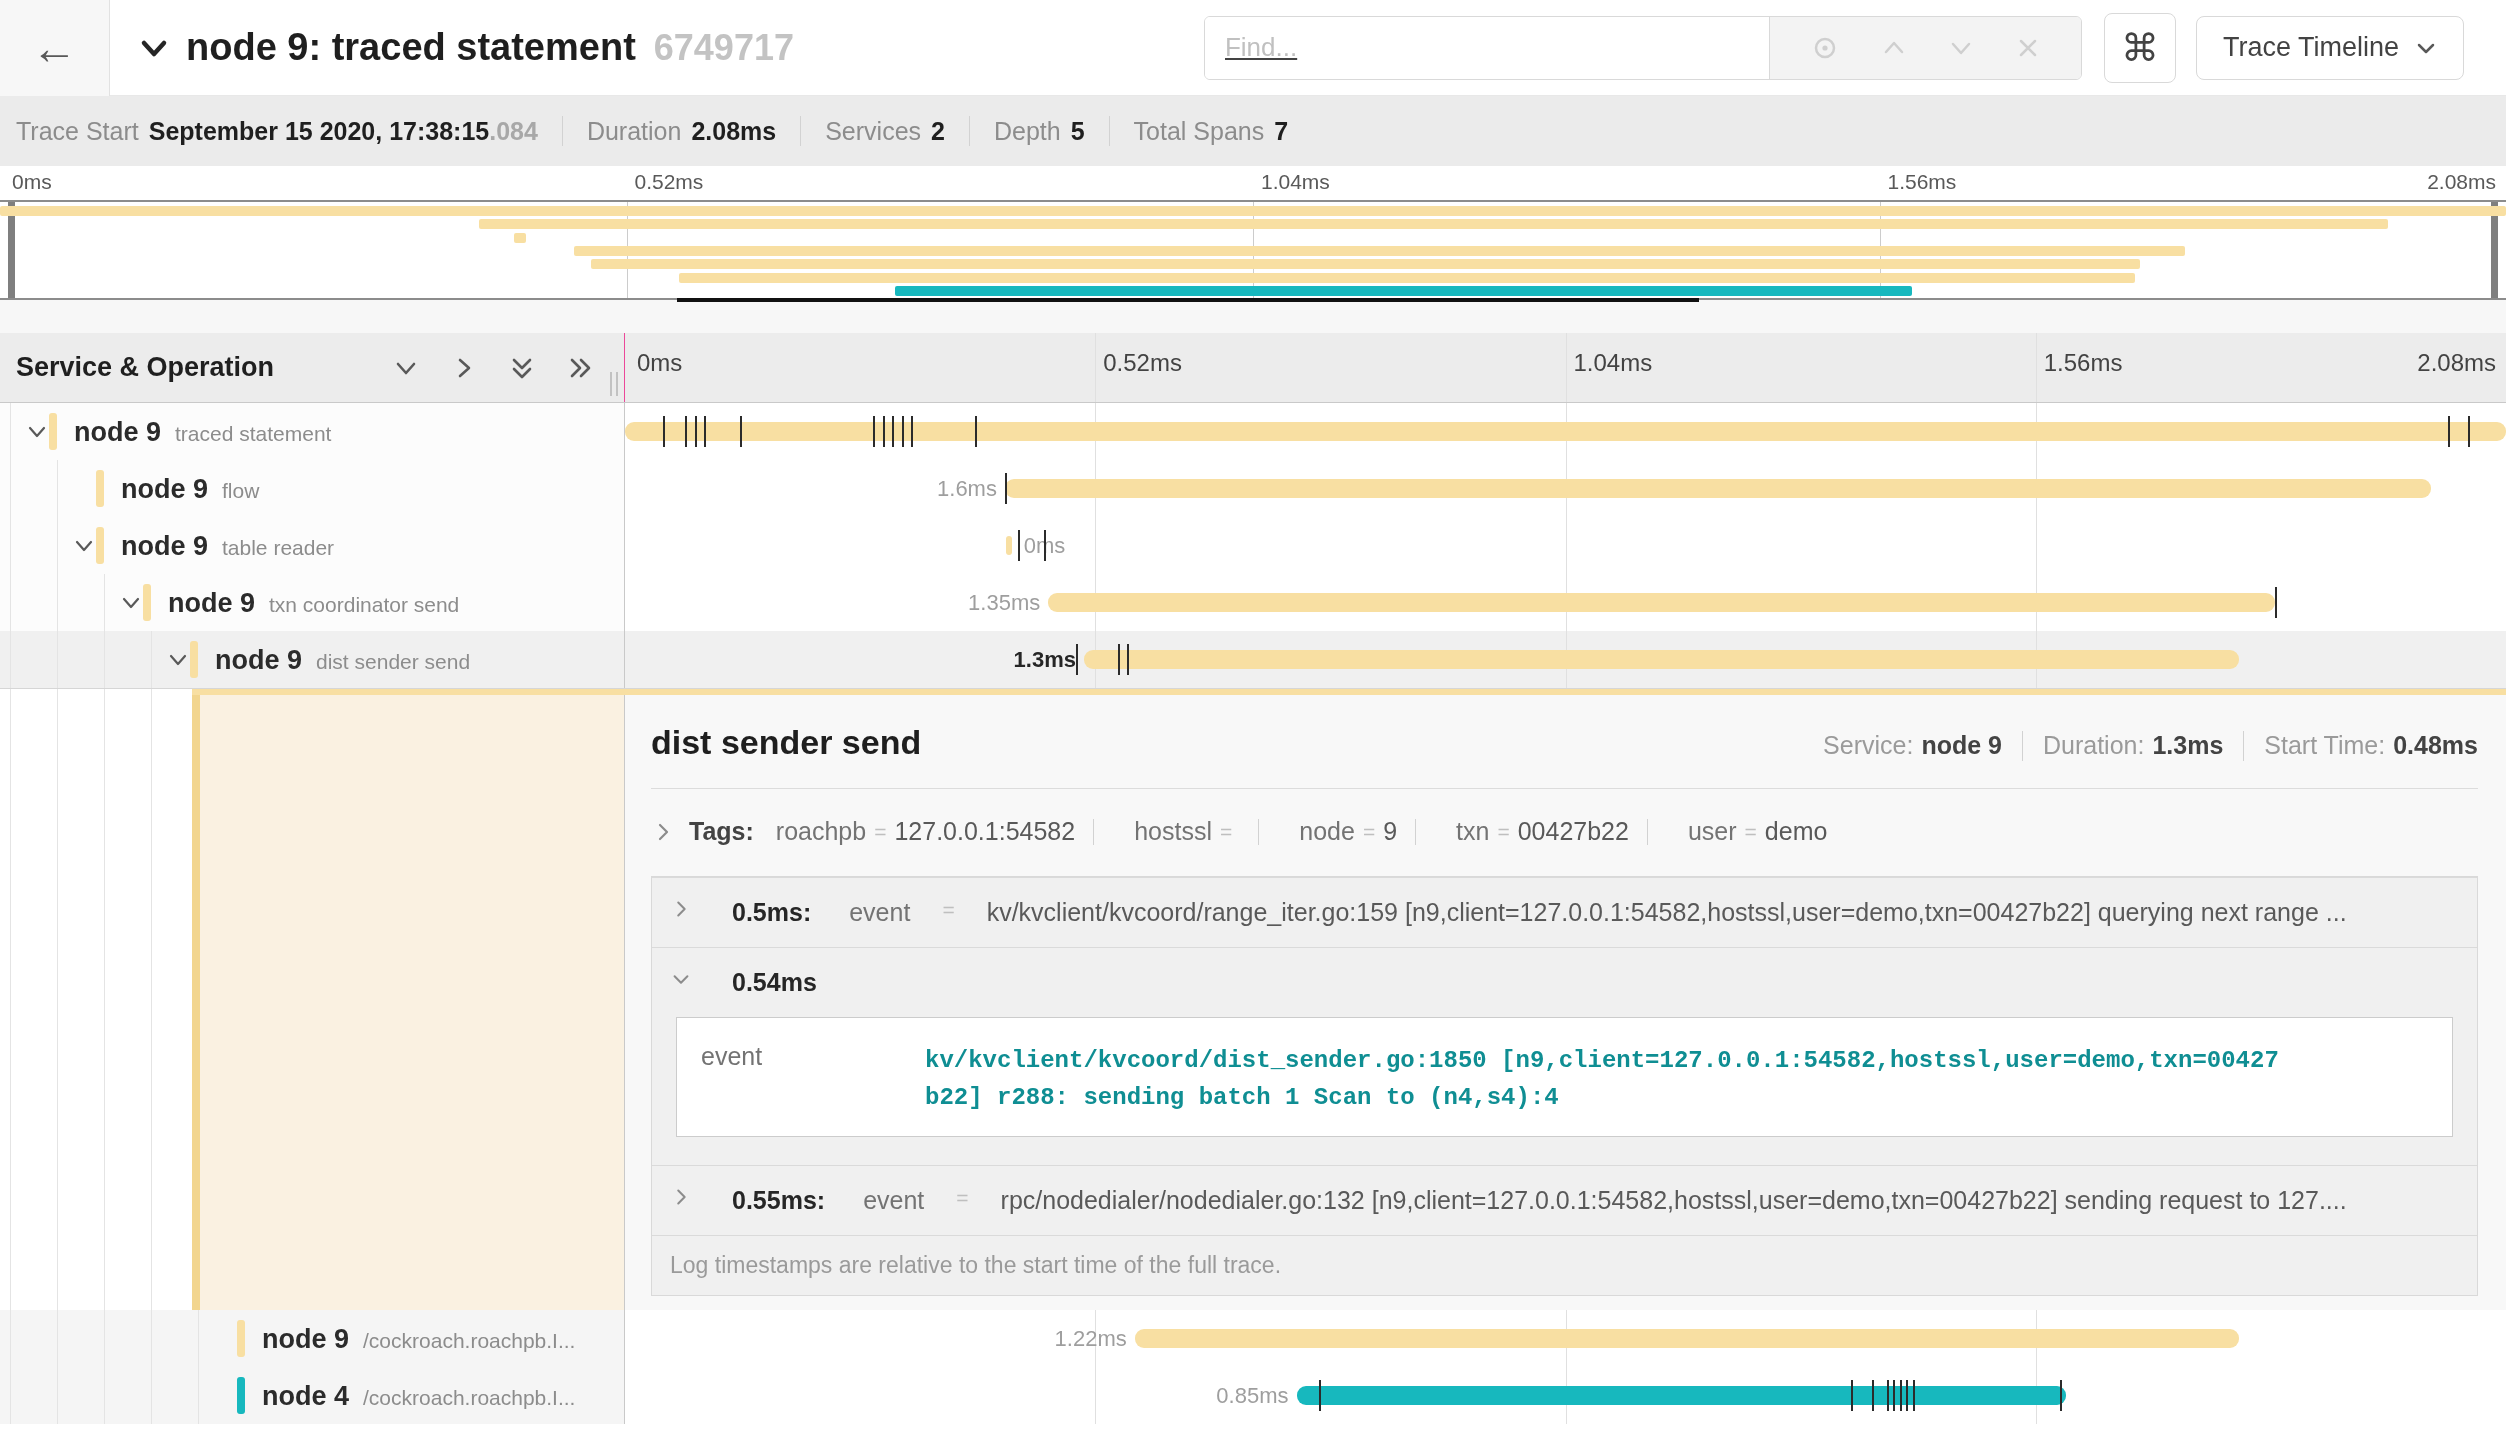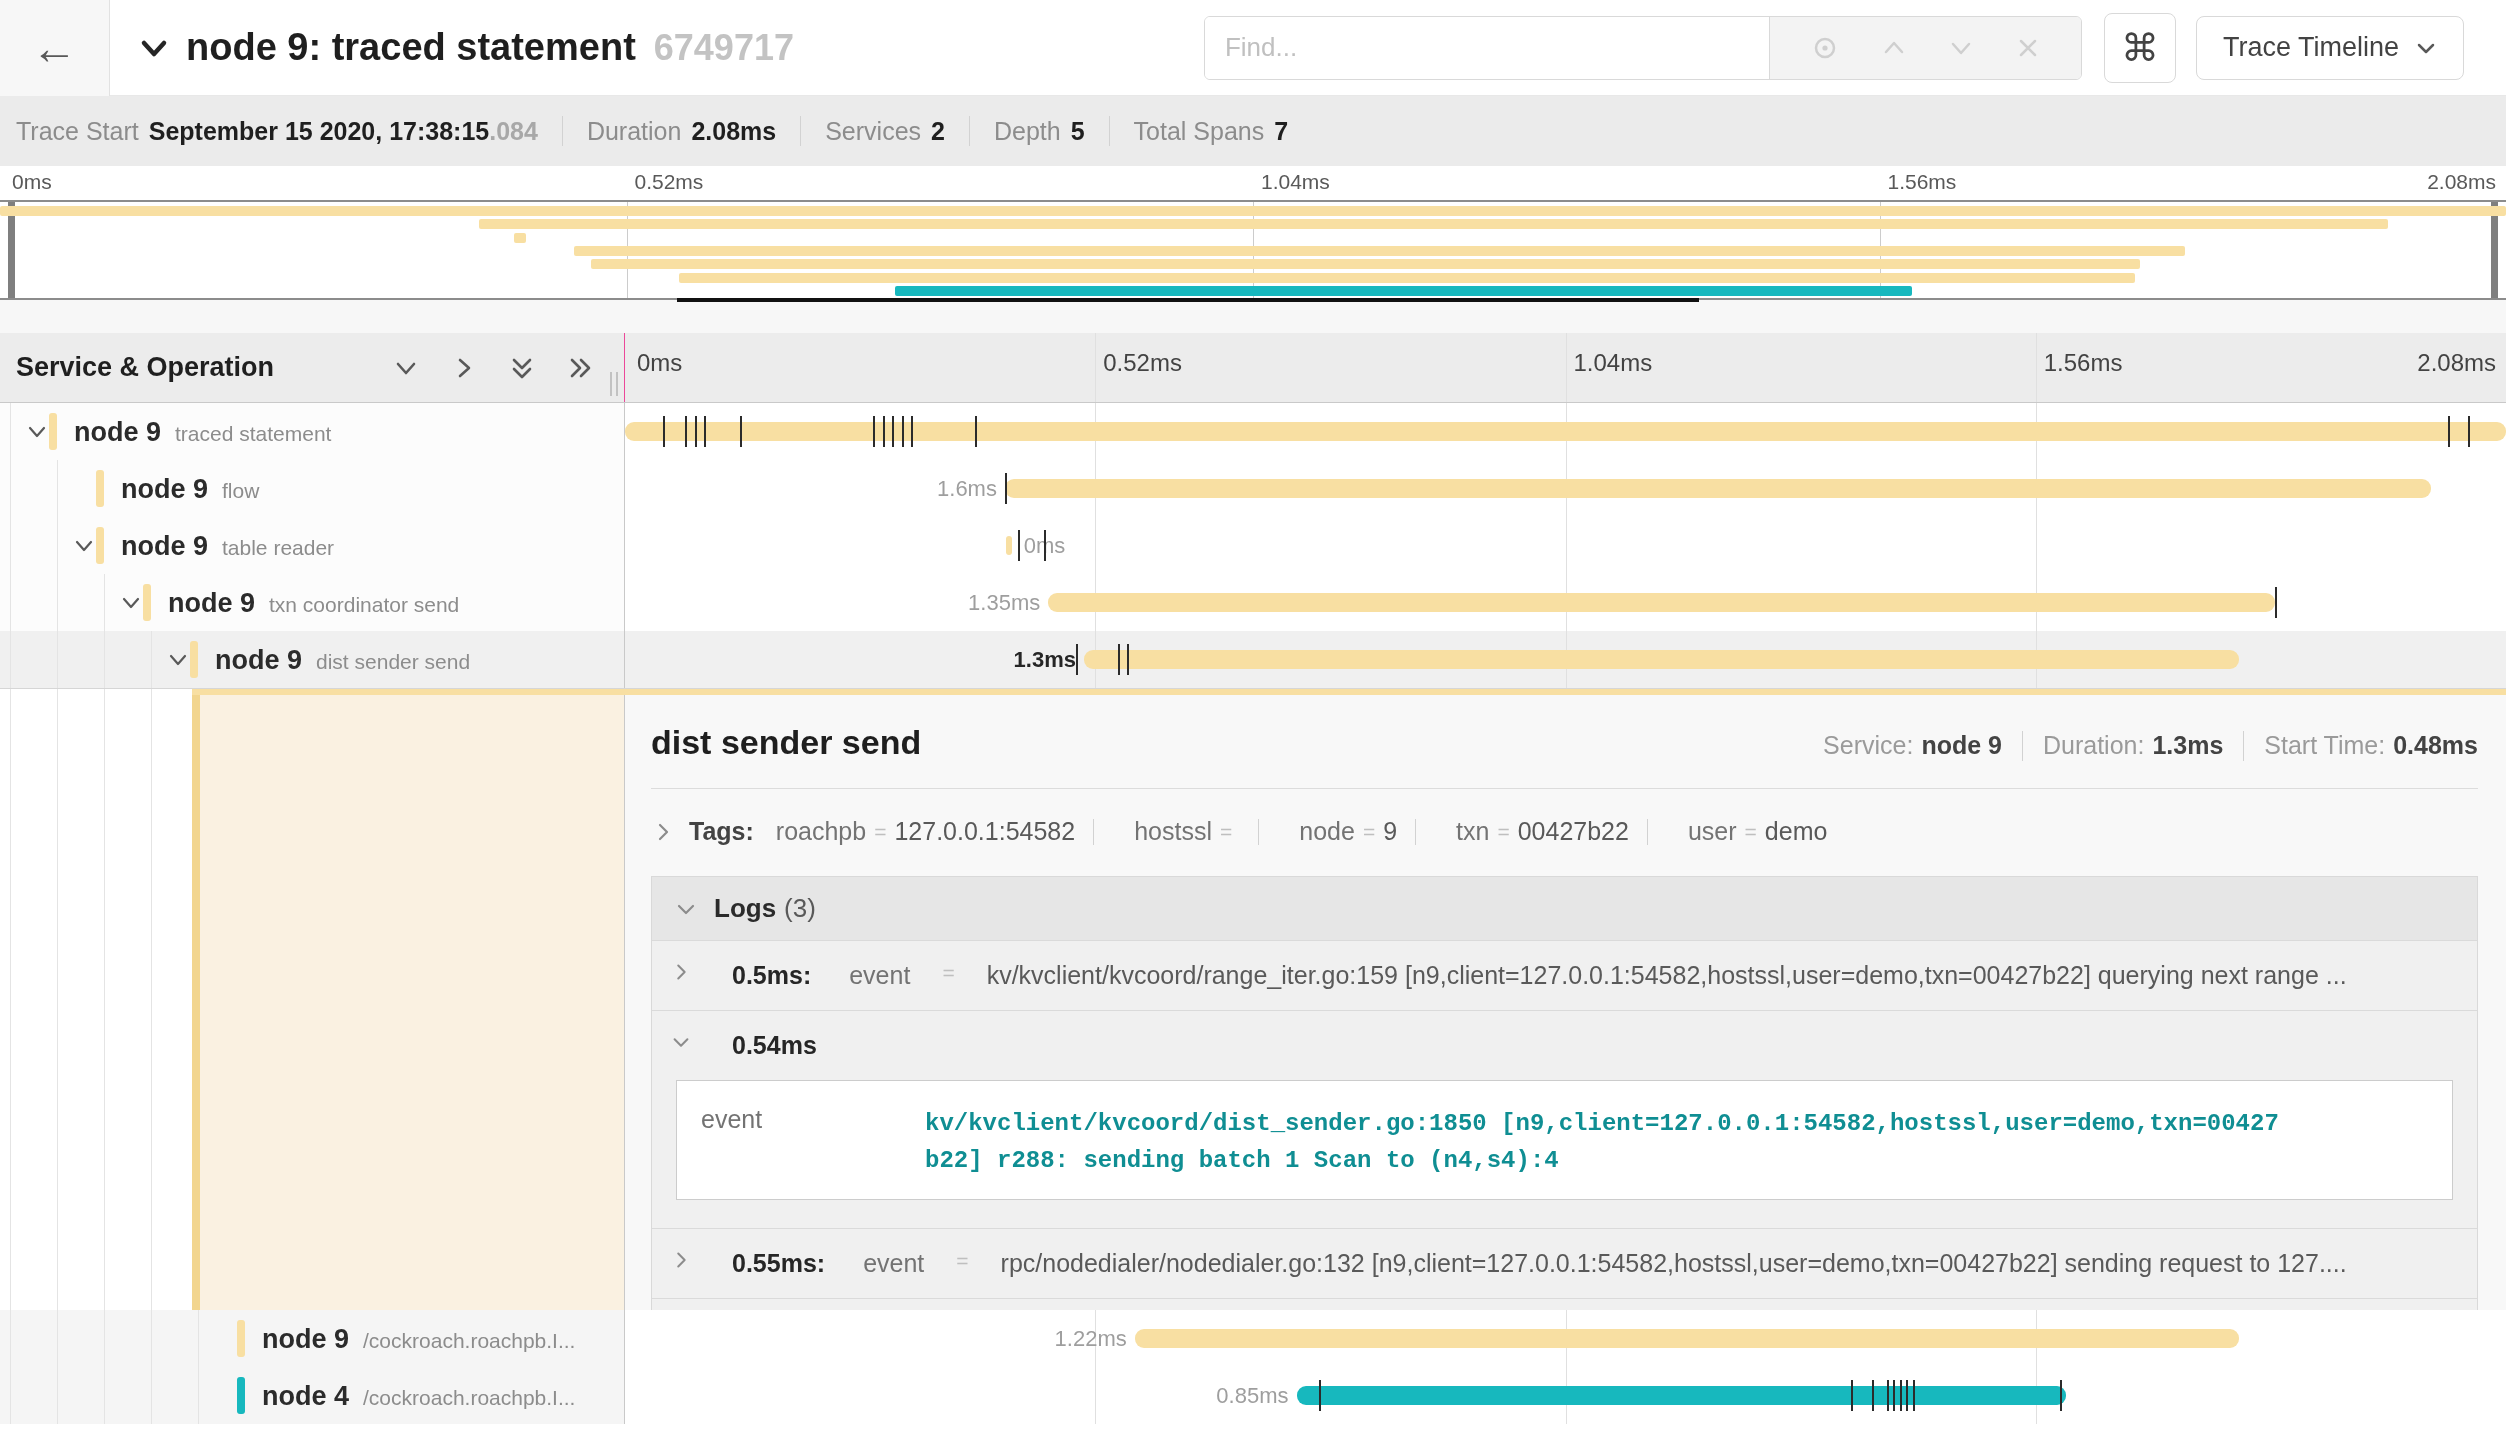--- a/index.html
+++ b/index.html
@@ -9,21 +9,21 @@
 
   
   .top-header { height:96px; display:flex; align-items:center; background:#fff; border-bottom:1px solid #e8e8e8; }
   .back-btn { width:110px; height:96px; background:#f7f7f7; border-right:1px solid #e2e2e2;
               display:flex; align-items:center; justify-content:center; font-size:46px; color:#595959; cursor:pointer; }
   .title-chevron { margin-left:24px; display:flex; cursor:pointer; }
   .page-title { font-size:38px; font-weight:700; color:#1f1f1f; margin-left:12px; white-space:nowrap; }
   .trace-id { font-size:36px; font-weight:600; color:#c3c3c3; margin-left:18px; }
   .hspacer { flex:1; }
   .find-group { display:flex; width:878px; height:64px; border:1px solid #d9d9d9; border-radius:6px; overflow:hidden; background:#fff; }
-  .find-input { flex:1; border:none; outline:none; font-size:26px; padding:0 20px; color:#434343; font-family:"Liberation Sans",sans-serif; }
+  .find-input { flex:1; border:none; outline:none; font-size:26px; padding:0 20px; color:#434343; font-family:"Liberation Sans",sans-serif;text-decoration:underline; }
   .find-input::placeholder { color:#c0c0c0; }
   .find-suffix { width:312px; background:#f3f3f3; border-left:1px solid #d9d9d9; display:flex; align-items:center; justify-content:space-evenly; }
   .suffix-ic { color:#cfcfcf; font-size:27px; display:flex; align-items:center; cursor:pointer; }
   .cmd-btn { width:72px; height:70px; border:1px solid #d9d9d9; border-radius:8px; margin-left:22px;
              display:flex; align-items:center; justify-content:center; font-size:38px; color:#434343; background:#fff; cursor:pointer; }
   .view-btn { height:64px; border:1px solid #d9d9d9; border-radius:8px; margin-left:20px; margin-right:42px; padding:0 26px;
               display:flex; align-items:center; gap:16px; font-size:27px; color:#434343; background:#fff; white-space:nowrap; cursor:pointer; }
 
   
   .summary-bar { height:70px; background:#ebebeb; display:flex; align-items:center; padding-left:16px; font-size:25px; color:#8c8c8c; white-space:nowrap; }
@@ -411,29 +411,20 @@
           <span class="tag-key">txn</span>
           <span class="tag-eq">=</span>
           <span class="tag-val">00427b22</span>
           <div class="vsep"></div>
           <span class="tag-key">user</span>
           <span class="tag-eq">=</span>
           <span class="tag-val">demo</span>
         </div>
 
       <div class="logs-box">
-        <div class="logs-header">
-          <span class="mini-chev">
-            <svg width="24" height="24" viewBox="0 0 24 24">
-                <polyline points="5,9 12,16 19,9" fill="none" stroke="#8c8c8c" stroke-width="2.2" stroke-linecap="round" stroke-linejoin="round"></polyline>
-              </svg>
-          </span>
-          <span class="logs-title">Logs</span>
-          <span class="logs-count">(3)</span>
-        </div>
 
         <div class="log-entry">
           <div class="log-line">
             <span class="mini-chev">
               <svg width="22" height="22" viewBox="0 0 24 24">
                   <polyline points="9,5 16,12 9,19" fill="none" stroke="#8c8c8c" stroke-width="2.2" stroke-linecap="round" stroke-linejoin="round"></polyline>
                 </svg>
             </span>
             <span class="log-time">0.5ms:</span>
             <span class="log-key">event</span>

